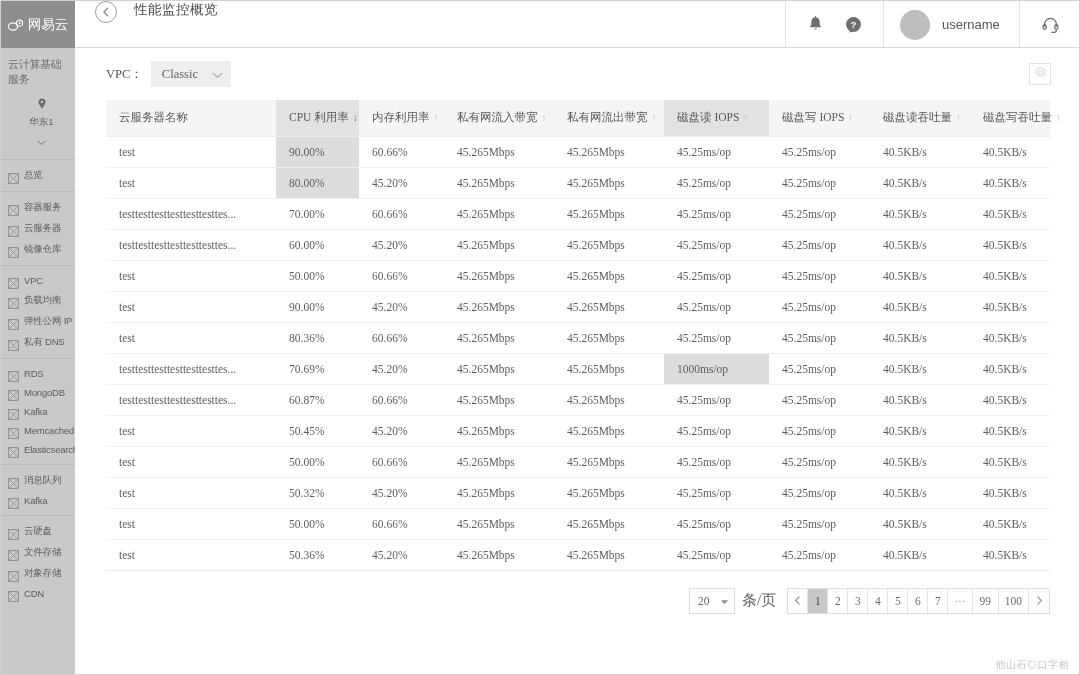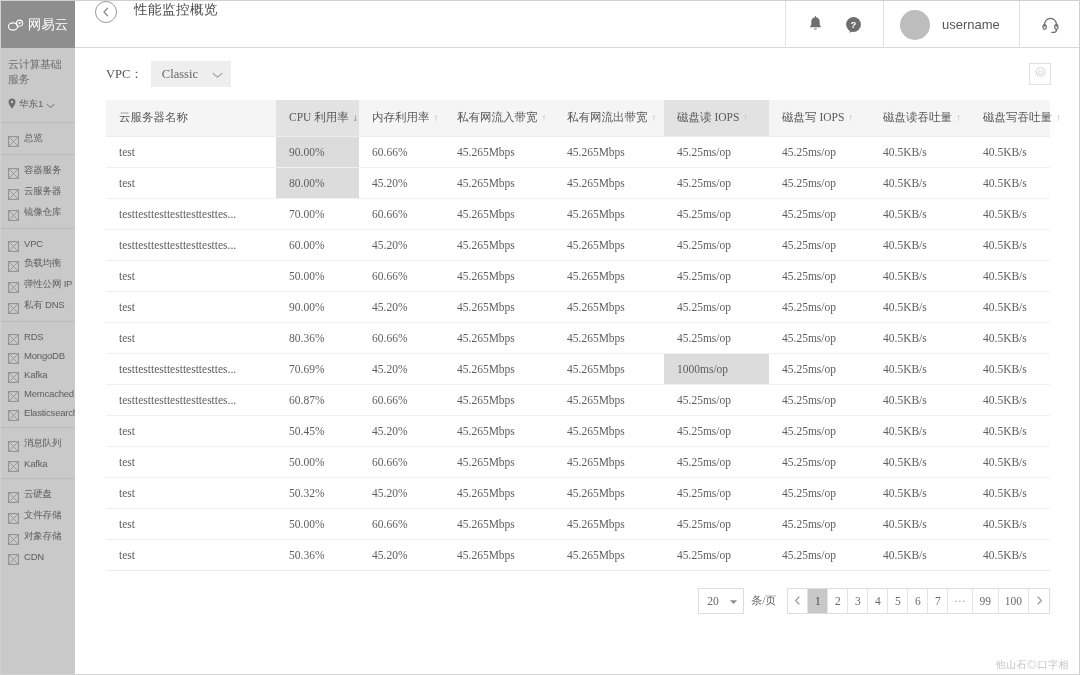--- a/index.html
+++ b/index.html
@@ -25,21 +25,21 @@
   .tb-icons { width: 98px; gap: 22px; }
   .tb-user { width: 136px; gap: 12px; padding-left: 16px; justify-content: flex-start; }
   .tb-help { width: 62px; }
   .avatar { width: 30px; height: 30px; border-radius: 50%; background: #bdbdbd; flex: none; }
   .username { font-size: 13px; color: #555; }
   .icon-btn { cursor: pointer; display: flex; align-items: center; justify-content: center; }
 
   
   .sidebar { position: absolute; top: 47px; left: 0; width: 74px; height: 628px; background: #c9c9c9; overflow: hidden; }
   .side-title { font-size: 11px; color: #6e6e6e; padding: 9px 12px 6px 7px; letter-spacing: -.3px; }
-  .region { display: flex; align-items: center; gap: 3px; padding: 2px 0 9px 7px; cursor: pointer; }
+  .region { display: flex; align-items: center; gap: 3px; padding: 2px 0 9px 7px; cursor: pointer; flex-direction: column; }
   .region-label { font-size: 9.5px; color: #5f5f5f; }
   .side-group { border-top: 1px solid #bbbbbb; padding: 5px 0 5px 0; }
   .side-item { display: flex; align-items: center; gap: 5px; padding: 4px 8px 4px 7px; cursor: pointer; }
   .side-item .sq { width: 11px; height: 11px; flex: none; position: relative; }
   .side-label { font-size: 9.5px; color: #5d5d5d; white-space: nowrap; letter-spacing: -.2px; }
 
   
   .main { position: absolute; top: 47px; left: 74px; width: 1006px; height: 628px; background: #ffffff; font-family: Liberation Serif, serif; }
   .filterbar { display: flex; align-items: center; height: 52px; padding: 0 30px 0 31px; }
   .vpc-label { font-size: 12.5px; color: #555; margin-right: 8px; }
@@ -59,21 +59,21 @@
   table.grid tbody tr:last-child td { border-bottom: 1px solid #ececec; }
 
   
   .c0 { width: 170px; } .c1 { width: 83px; } .c2 { width: 85px; }
   .c3 { width: 110px; } .c4 { width: 110px; } .c5 { width: 105px; }
   .c6 { width: 101px; } .c7 { width: 100px; } .c8 { width: 80px; }
 
   
   .pager { display: flex; align-items: center; justify-content: flex-end; gap: 0; padding: 17px 31px 0 0; }
   .pg-size { height: 26px; min-width: 46px; border: 1px solid #dddddd; background: #fff; display: flex; align-items: center; justify-content: space-between; padding: 0 5px 0 8px; gap: 6px; cursor: pointer; font-size: 11.5px; color: #666; }
-  .pg-unit { font-size: 11px; color: #666; margin: 0 11px 0 7px; }
+  .pg-unit { font-size: 15px; color: #666; margin: 0 11px 0 7px; }
   .pg-list { display: flex; align-items: stretch; border: 1px solid #dddddd; height: 26px; }
   .pg-btn { min-width: 20px; padding: 0 6px; display: flex; align-items: center; justify-content: center; font-size: 11.5px; color: #6a6a6a; border-right: 1px solid #e4e4e4; cursor: pointer; background: #fff; }
   .pg-btn:last-child { border-right: 0; }
   .pg-btn.active { background: #c8c8c8; color: #4a4a4a; }
   .pg-btn.ellipsis { cursor: default; color: #9a9a9a; border-right: 1px solid #e4e4e4; }
   .pg-btn.wide { min-width: 26px; }
   .watermark { position: absolute; right: 12px; bottom: 4px; font-size: 10px; color: #c2c2c2; letter-spacing: .5px; }
 </style>
 </head>
 <body>

